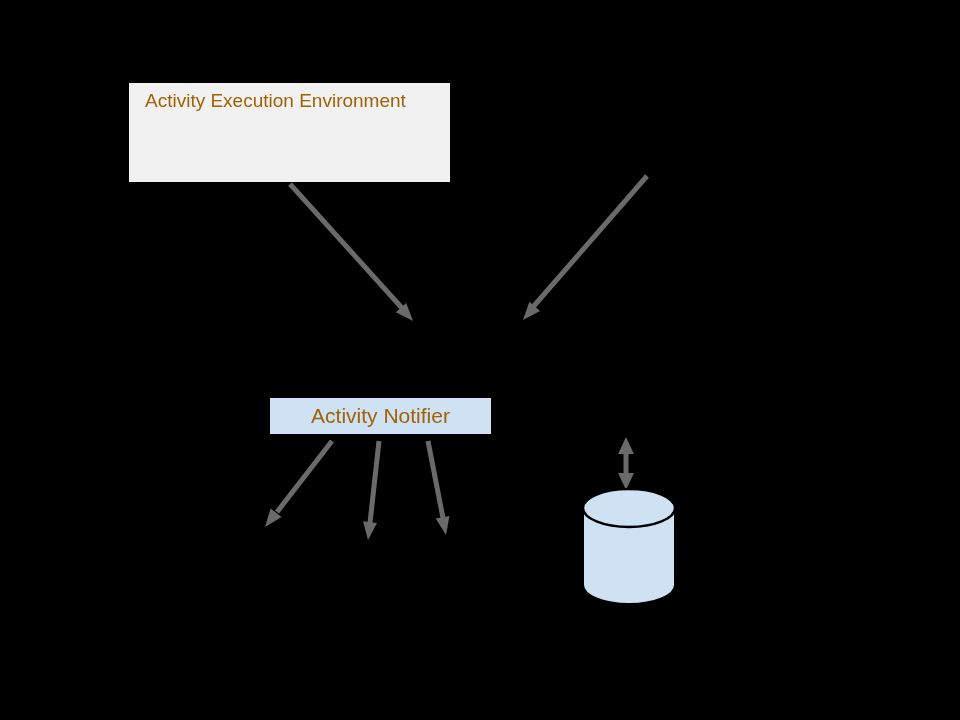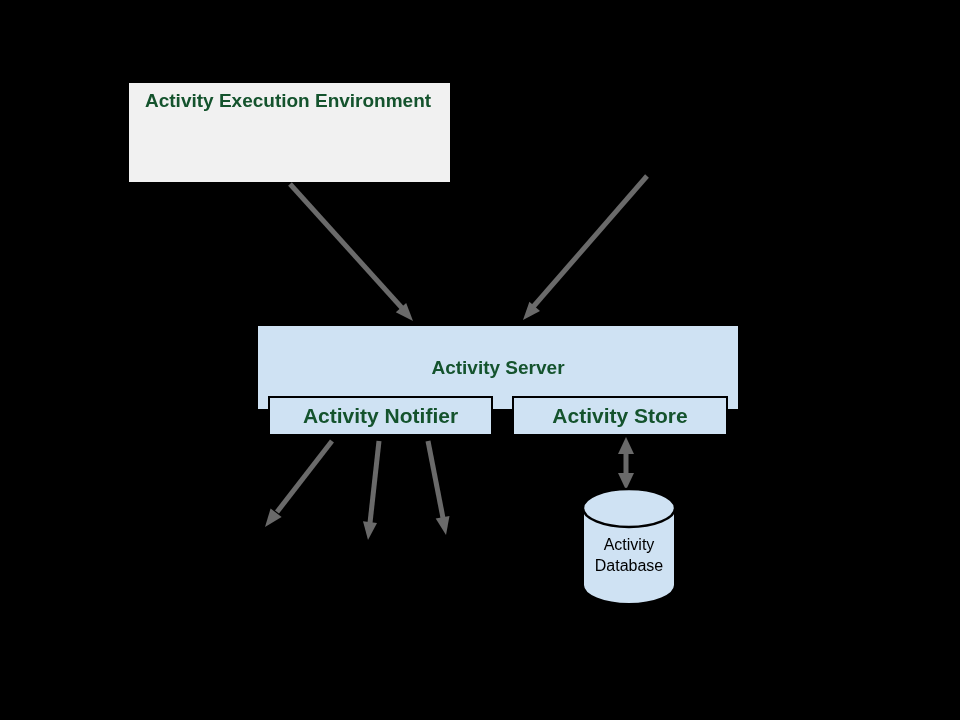--- a/index.html
+++ b/index.html
@@ -11,22 +11,21 @@
     position: relative;
     width: 960px;
     height: 720px;
     overflow: hidden;
     background: #000;
   }
   .node {
     position: absolute;
     box-sizing: border-box;
     border: 2px solid #000;
-    color: #14532d;
-    font-weight: bold;
+    color: #a16207;
   }
   .exec-env {
     left: 127px; top: 81px;
     width: 325px; height: 103px;
     background: #f1f1f1;
   }
   .exec-env .title {
     padding: 7px 0 0 16px;
     font-size: 19px;
     line-height: 22px;
@@ -81,31 +80,25 @@
 </head>
 <body>
 
 <div id="stage" style="background-color: rgb(0, 0, 0);">
 
   <div class="node exec-env" style="background-color: rgb(241, 241, 241); border-color: rgb(0, 0, 0);">
     <div class="title">Activity Execution Environment</div>
   </div>
 
 
-  <div class="node server" style="background-color: rgb(207, 226, 243); border-color: rgb(0, 0, 0);">
-    <span>Activity Server</span>
-  </div>
 
   <div class="node subbox notifier" style="background-color: rgb(207, 226, 243); border-color: rgb(0, 0, 0);">
     <span>Activity Notifier</span>
   </div>
 
-  <div class="node subbox store" style="background-color: rgb(207, 226, 243); border-color: rgb(0, 0, 0);">
-    <span>Activity Store</span>
-  </div>
 
   <svg id="arrow-layer" viewBox="0 0 960 720" xmlns="http://www.w3.org/2000/svg">
 
     <g>
       <line x1="290" y1="184" x2="402" y2="308" stroke-width="5" style="stroke: rgb(106, 106, 106);"></line>
       <polygon points="413,321 395.8,312.3 406.2,302.9" style="fill: rgb(106, 106, 106);"></polygon>
     </g>
 
     <g>
       <line x1="647" y1="176" x2="533" y2="307" stroke-width="5" style="stroke: rgb(106, 106, 106);"></line>
@@ -132,15 +125,14 @@
       <polygon points="626,437 618,454 634,454" style="fill: rgb(106, 106, 106);"></polygon>
       <polygon points="626,490 618,473 634,473" style="fill: rgb(106, 106, 106);"></polygon>
     </g>
 
     <g>
       <path d="M583,508 L583,585 A46,19 0 0 0 675,585 L675,508" stroke-width="2" style="fill: rgb(207, 226, 243); stroke: rgb(0, 0, 0);"></path>
       <ellipse cx="629" cy="508" rx="46" ry="19" stroke-width="2.5" style="fill: rgb(207, 226, 243); stroke: rgb(0, 0, 0);"></ellipse>
     </g>
   </svg>
 
-  <div class="db-label">Activity Database</div>
 
 </div>
 
 </body></html>

